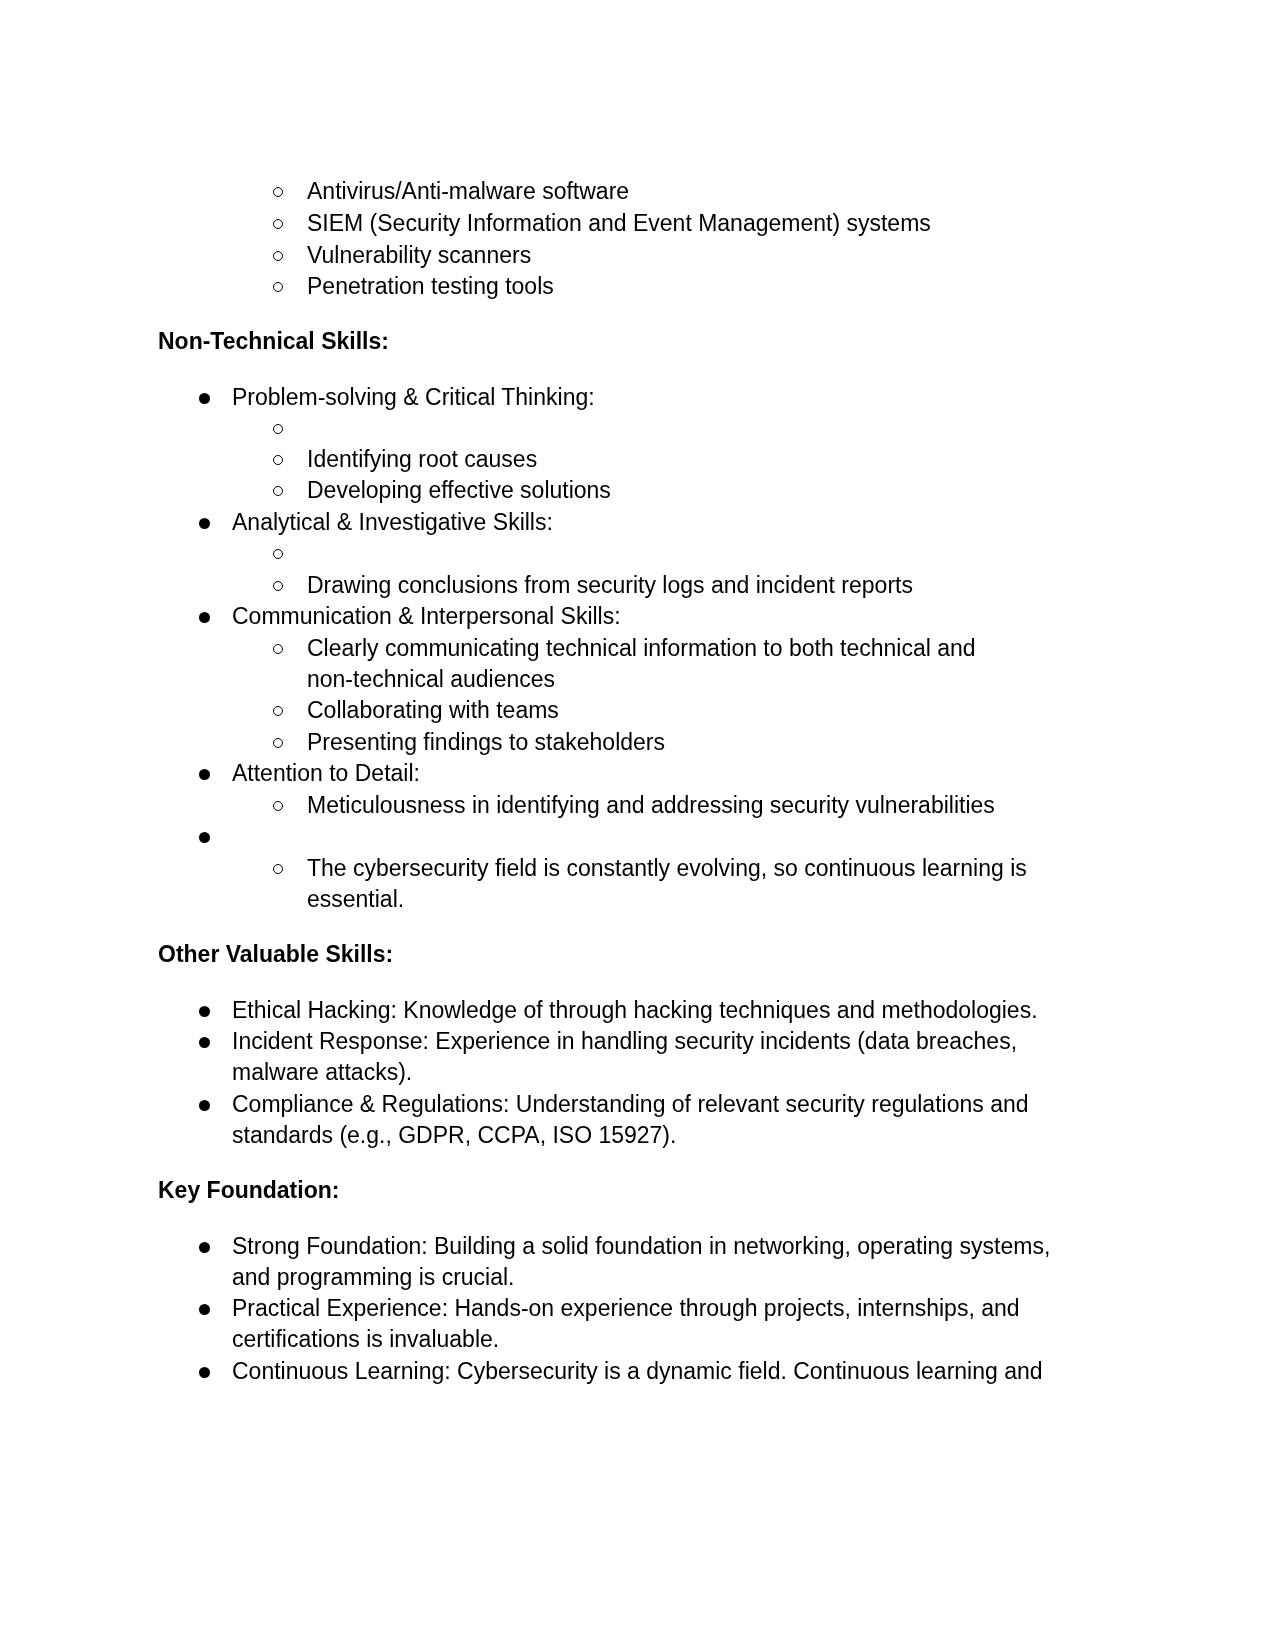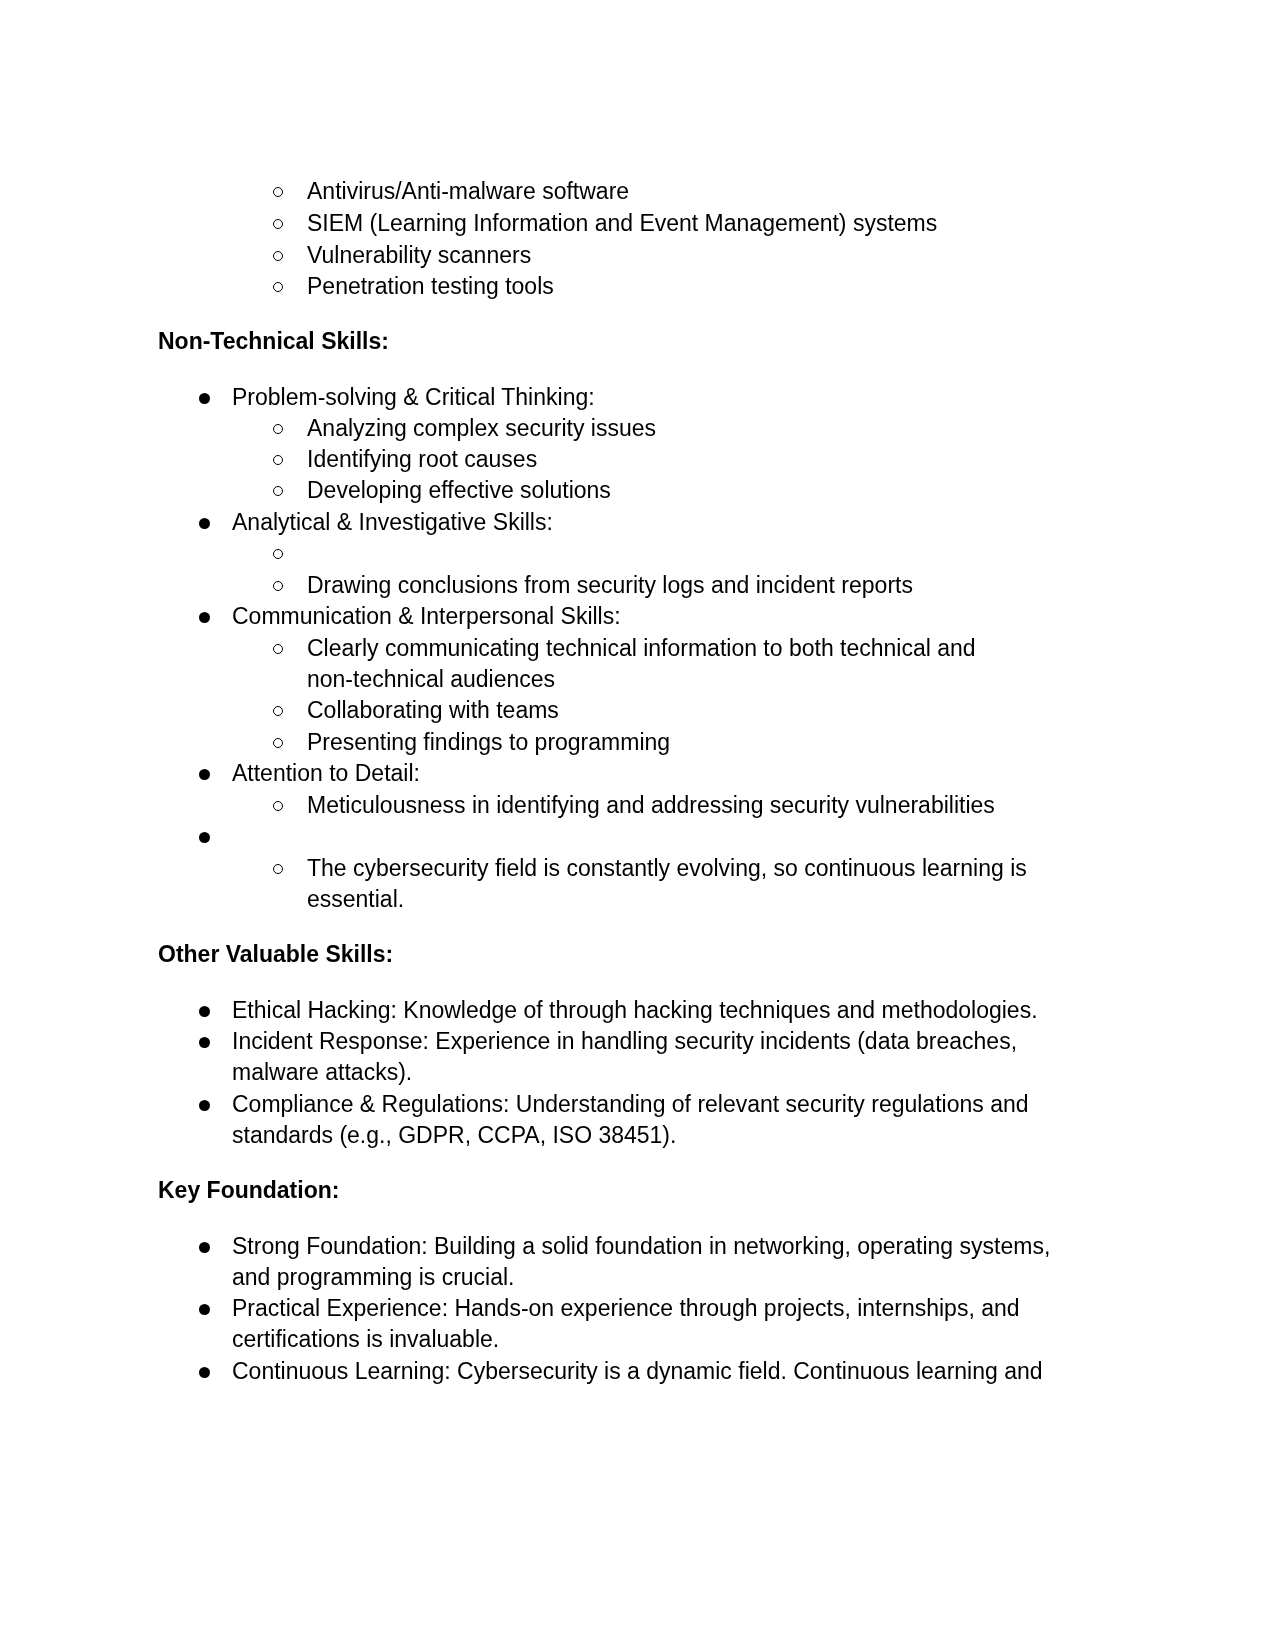--- a/index.html
+++ b/index.html
@@ -61,52 +61,51 @@
     .b2 { left: 265px; }
   </style>
 </head>
 <body>
 
 <div class="page">
 
   <span class="bullet hollow b2" style="top:157px"></span>
   <div class="line l2" style="top:147px">Antivirus/Anti-malware software</div>
   <span class="bullet hollow b2" style="top:189px"></span>
-  <div class="line l2" style="top:179px">SIEM (Learning Information and Event Management) systems</div>
+  <div class="line l2" style="top:179px">SIEM (Security Information and Event Management) systems</div>
   <span class="bullet hollow b2" style="top:221px"></span>
   <div class="line l2" style="top:211px">Vulnerability scanners</div>
   <span class="bullet hollow b2" style="top:252px"></span>
   <div class="line l2" style="top:242px">Penetration testing tools</div>
 
   <div class="heading" style="top:297px">Non-Technical Skills:</div>
 
   <span class="bullet filled b1" style="top:363px"></span>
   <div class="line l1" style="top:353px">Problem-solving &amp; Critical Thinking:</div>
   <span class="bullet hollow b2" style="top:394px"></span>
-  <div class="line l2" style="top:384px">Analyzing complex security issues</div>
   <span class="bullet hollow b2" style="top:425px"></span>
   <div class="line l2" style="top:415px">Identifying root causes</div>
   <span class="bullet hollow b2" style="top:456px"></span>
   <div class="line l2" style="top:446px">Developing effective solutions</div>
 
   <span class="bullet filled b1" style="top:488px"></span>
   <div class="line l1" style="top:478px">Analytical &amp; Investigative Skills:</div>
   <span class="bullet hollow b2" style="top:519px"></span>
   <span class="bullet hollow b2" style="top:551px"></span>
   <div class="line l2" style="top:541px">Drawing conclusions from security logs and incident reports</div>
 
   <span class="bullet filled b1" style="top:582px"></span>
   <div class="line l1" style="top:572px">Communication &amp; Interpersonal Skills:</div>
   <span class="bullet hollow b2" style="top:614px"></span>
   <div class="line l2" style="top:604px">Clearly communicating technical information to both technical and</div>
   <div class="line l2" style="top:635px">non-technical audiences</div>
   <span class="bullet hollow b2" style="top:676px"></span>
   <div class="line l2" style="top:666px">Collaborating with teams</div>
   <span class="bullet hollow b2" style="top:708px"></span>
-  <div class="line l2" style="top:698px">Presenting findings to programming</div>
+  <div class="line l2" style="top:698px">Presenting findings to stakeholders</div>
 
   <span class="bullet filled b1" style="top:739px"></span>
   <div class="line l1" style="top:729px">Attention to Detail:</div>
   <span class="bullet hollow b2" style="top:771px"></span>
   <div class="line l2" style="top:761px">Meticulousness in identifying and addressing security vulnerabilities</div>
 
   <span class="bullet filled b1" style="top:802px"></span>
   <span class="bullet hollow b2" style="top:834px"></span>
   <div class="line l2" style="top:824px">The cybersecurity field is constantly evolving, so continuous learning is</div>
   <div class="line l2" style="top:855px">essential.</div>
@@ -115,21 +114,21 @@
 
   <span class="bullet filled b1" style="top:976px"></span>
   <div class="line l1" style="top:966px">Ethical Hacking: Knowledge of through hacking techniques and methodologies.</div>
 
   <span class="bullet filled b1" style="top:1007px"></span>
   <div class="line l1" style="top:997px">Incident Response: Experience in handling security incidents (data breaches,</div>
   <div class="line l1" style="top:1028px">malware attacks).</div>
 
   <span class="bullet filled b1" style="top:1070px"></span>
   <div class="line l1" style="top:1060px">Compliance &amp; Regulations: Understanding of relevant security regulations and</div>
-  <div class="line l1" style="top:1091px">standards (e.g., GDPR, CCPA, ISO 38451).</div>
+  <div class="line l1" style="top:1091px">standards (e.g., GDPR, CCPA, ISO 15927).</div>
 
   <div class="heading" style="top:1146px">Key Foundation:</div>
 
   <span class="bullet filled b1" style="top:1212px"></span>
   <div class="line l1" style="top:1202px">Strong Foundation: Building a solid foundation in networking, operating systems,</div>
   <div class="line l1" style="top:1233px">and programming is crucial.</div>
 
   <span class="bullet filled b1" style="top:1274px"></span>
   <div class="line l1" style="top:1264px">Practical Experience: Hands-on experience through projects, internships, and</div>
   <div class="line l1" style="top:1295px">certifications is invaluable.</div>

